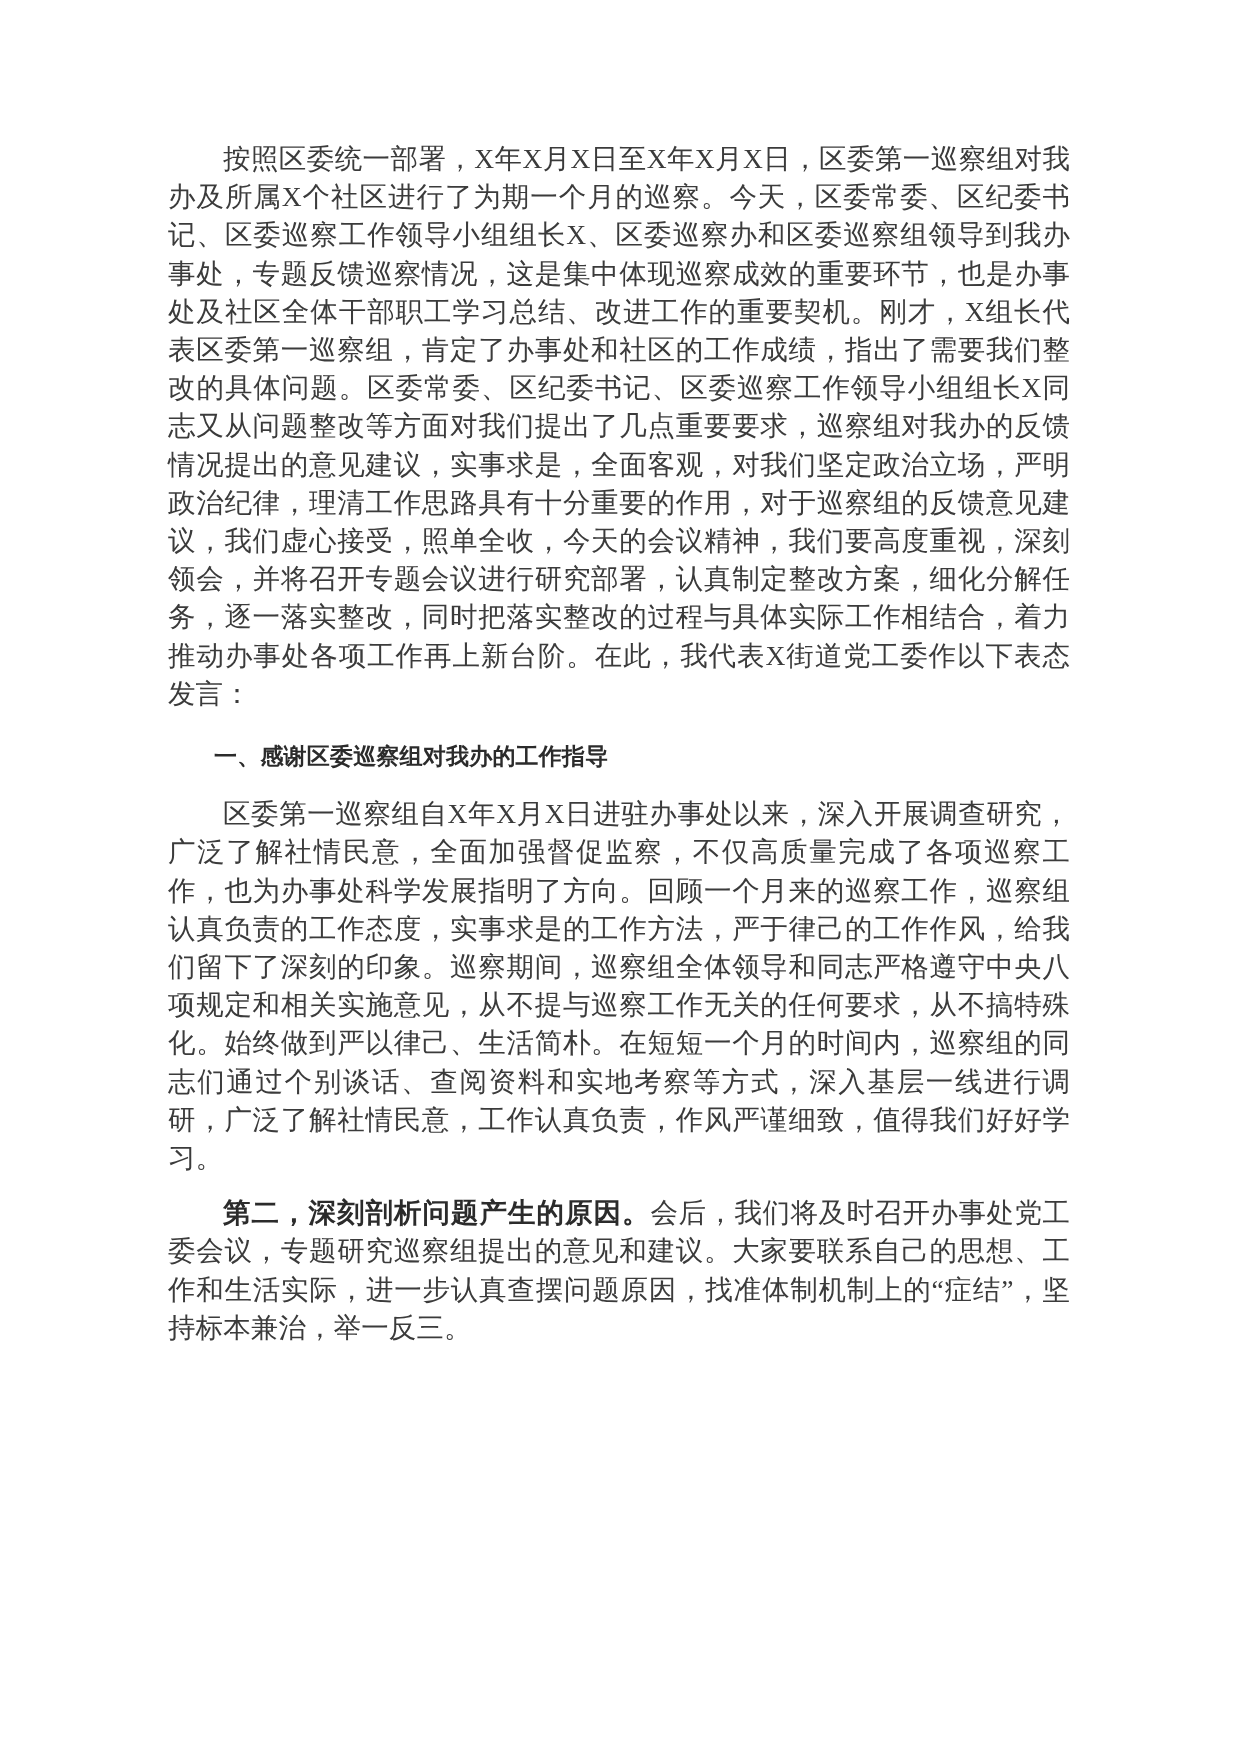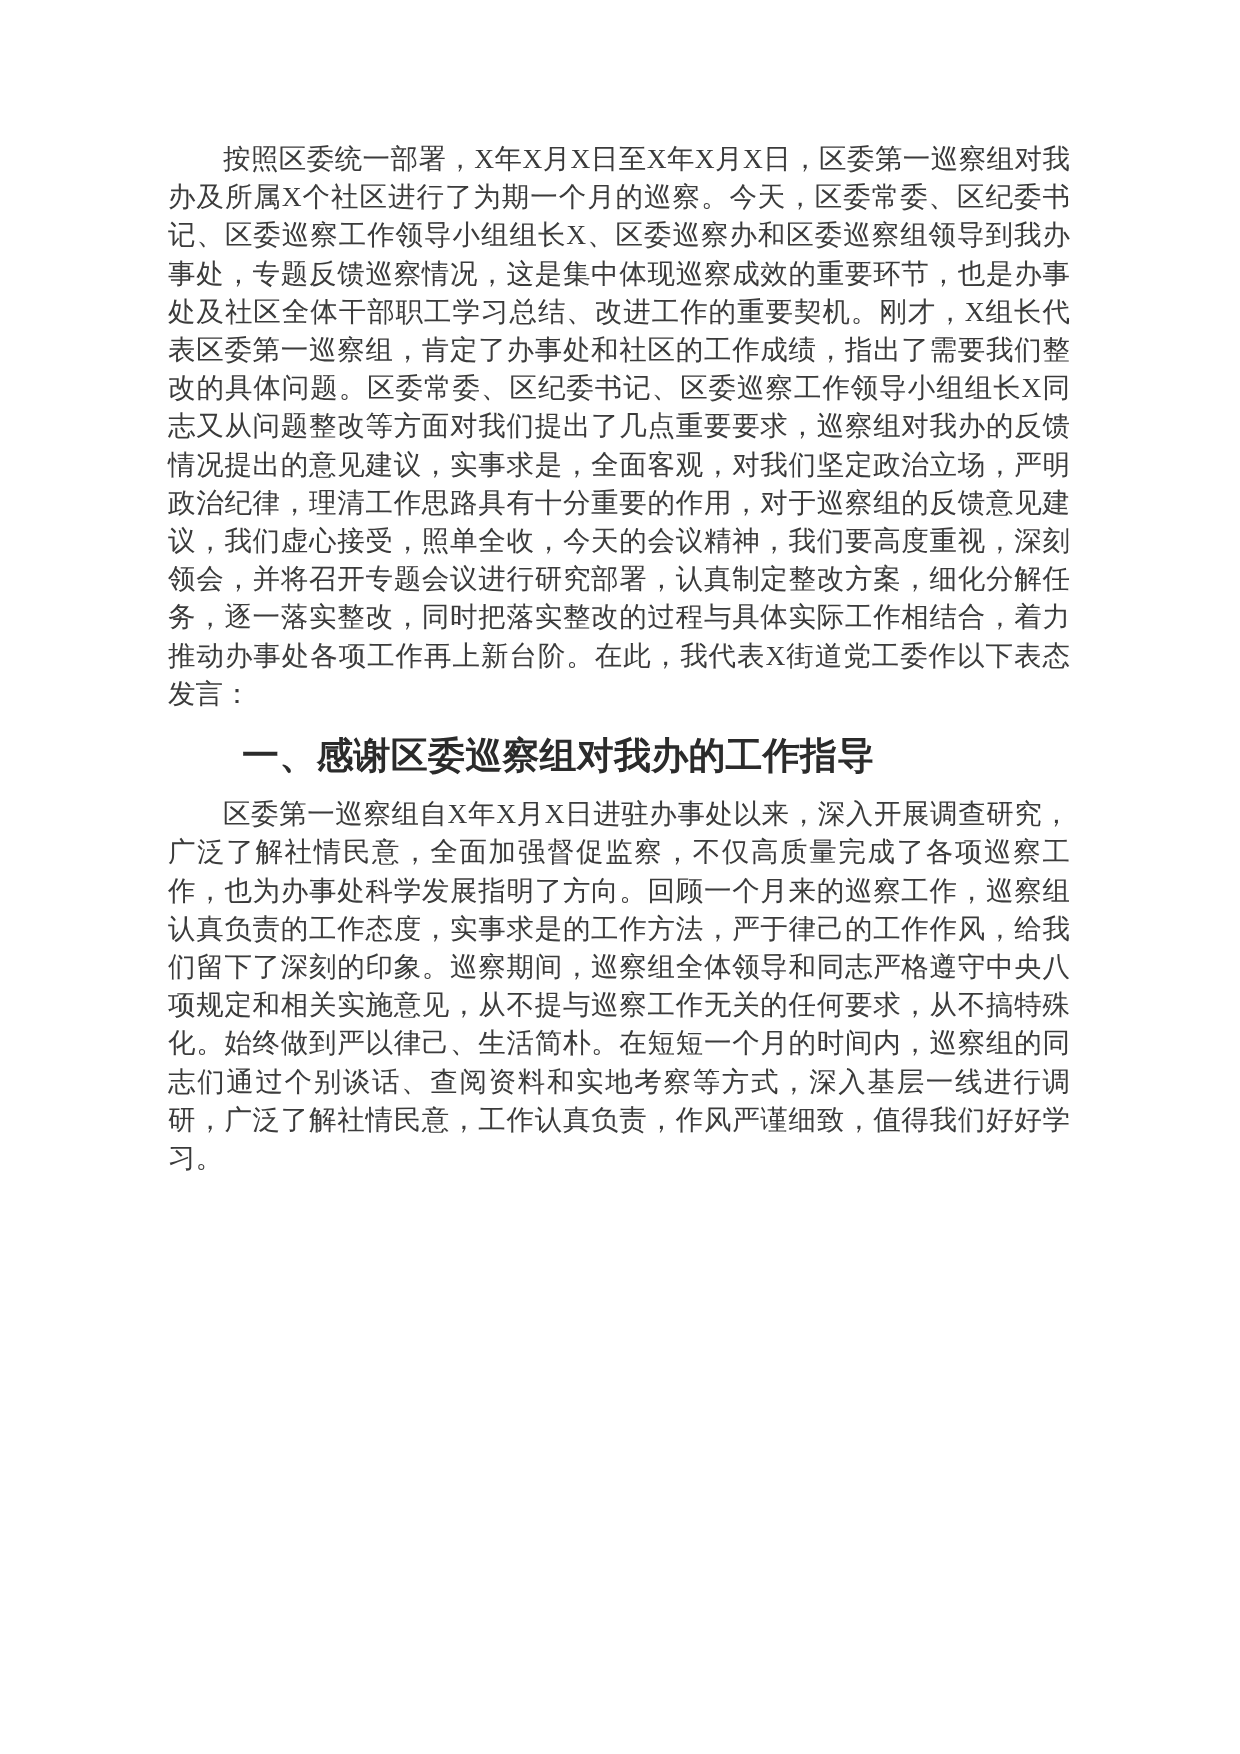--- a/index.html
+++ b/index.html
@@ -37,21 +37,21 @@
     margin: 0 0 0 0;
     letter-spacing: 0.1px;
     word-break: break-all;
   }
   .para + .para {
     margin-top: 17px;
   }
   
   .h1 {
     font-family: "Liberation Sans", "DejaVu Sans", sans-serif;
-    font-size: 37px;
+    font-size: 23px;
     line-height: 38.2px;
     font-weight: 700;
     color: #2b2b2b;
     text-indent: 2em;
     margin: 24px 0 20px 0;
     letter-spacing: 0.2px;
   }
   
   .lead {
     font-family: "Liberation Serif", "DejaVu Serif", serif;
@@ -68,15 +68,16 @@
 
     <p class="para">按照区委统一部署，X年X月X日至X年X月X日，区委第一巡察组对我办及所属X个社区进行了为期一个月的巡察。今天，区委常委、区纪委书记、区委巡察工作领导小组组长X、区委巡察办和区委巡察组领导到我办事处，专题反馈巡察情况，这是集中体现巡察成效的重要环节，也是办事处及社区全体干部职工学习总结、改进工作的重要契机。刚才，X组长代表区委第一巡察组，肯定了办事处和社区的工作成绩，指出了需要我们整改的具体问题。区委常委、区纪委书记、区委巡察工作领导小组组长X同志又从问题整改等方面对我们提出了几点重要要求，巡察组对我办的反馈情况提出的意见建议，实事求是，全面客观，对我们坚定政治立场，严明政治纪律，理清工作思路具有十分重要的作用，对于巡察组的反馈意见建议，我们虚心接受，照单全收，今天的会议精神，我们要高度重视，深刻领会，并将召开专题会议进行研究部署，认真制定整改方案，细化分解任务，逐一落实整改，同时把落实整改的过程与具体实际工作相结合，着力推动办事处各项工作再上新台阶。在此，我代表X街道党工委作以下表态发言：</p>
 
     <h2 class="h1">一、感谢区委巡察组对我办的工作指导</h2>
 
     <p class="para">区委第一巡察组自X年X月X日进驻办事处以来，深入开展调查研究，广泛了解社情民意，全面加强督促监察，不仅高质量完成了各项巡察工作，也为办事处科学发展指明了方向。回顾一个月来的巡察工作，巡察组认真负责的工作态度，实事求是的工作方法，严于律己的工作作风，给我们留下了深刻的印象。巡察期间，巡察组全体领导和同志严格遵守中央八项规定和相关实施意见，从不提与巡察工作无关的任何要求，从不搞特殊化。始终做到严以律己、生活简朴。在短短一个月的时间内，巡察组的同志们通过个别谈话、查阅资料和实地考察等方式，深入基层一线进行调研，广泛了解社情民意，工作认真负责，作风严谨细致，值得我们好好学习。</p>
 
 
 
 
+    <p class="para"><span class="lead">第二，深刻剖析问题产生的原因。</span><span>会后，我们将及时召开办事处党工委会议，专题研究巡察组提出的意见和建议。大家要联系自己的思想、工作和生活实际，进一步认真查摆问题原因，找准体制机制上的“症结”，坚持标本兼治，举一反三。</span></p>
 
   </div>
 </div>
 
 </body></html>

